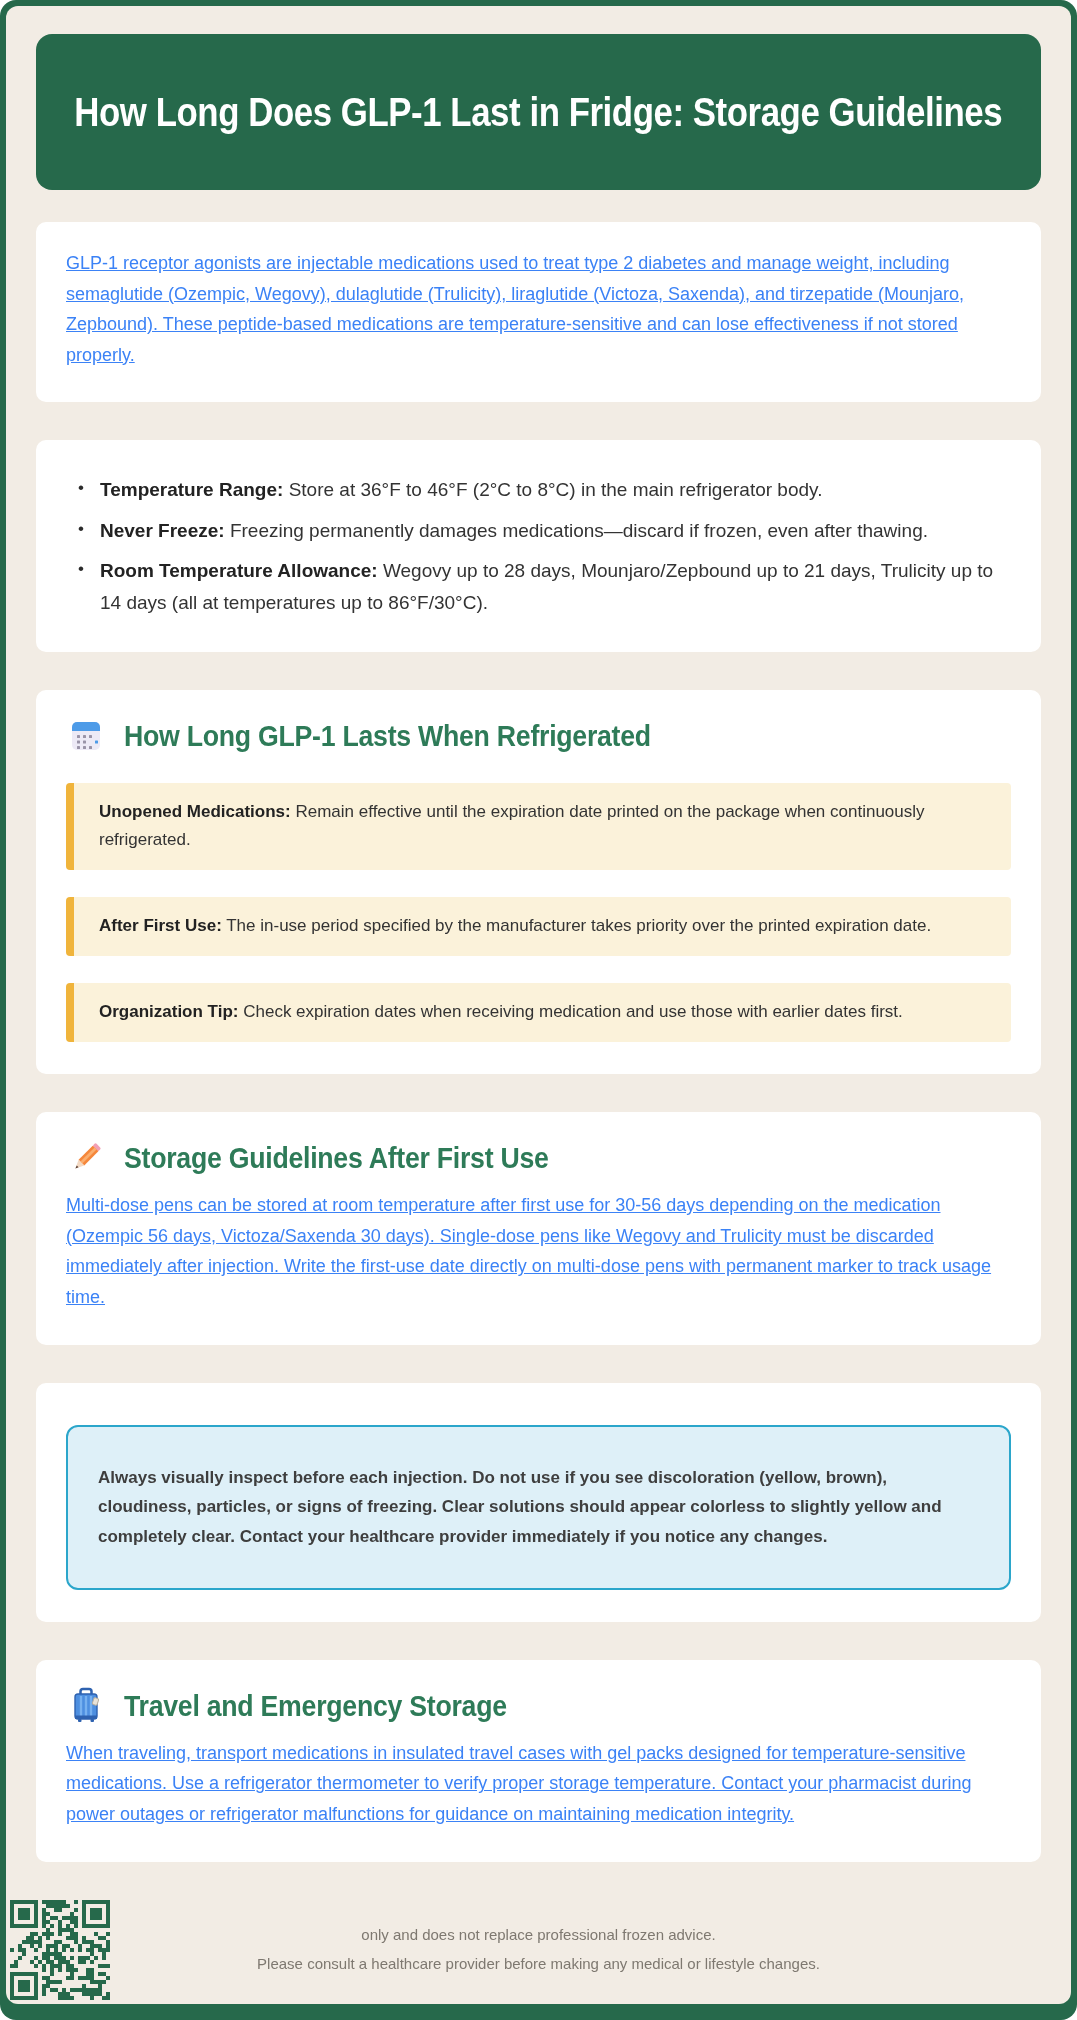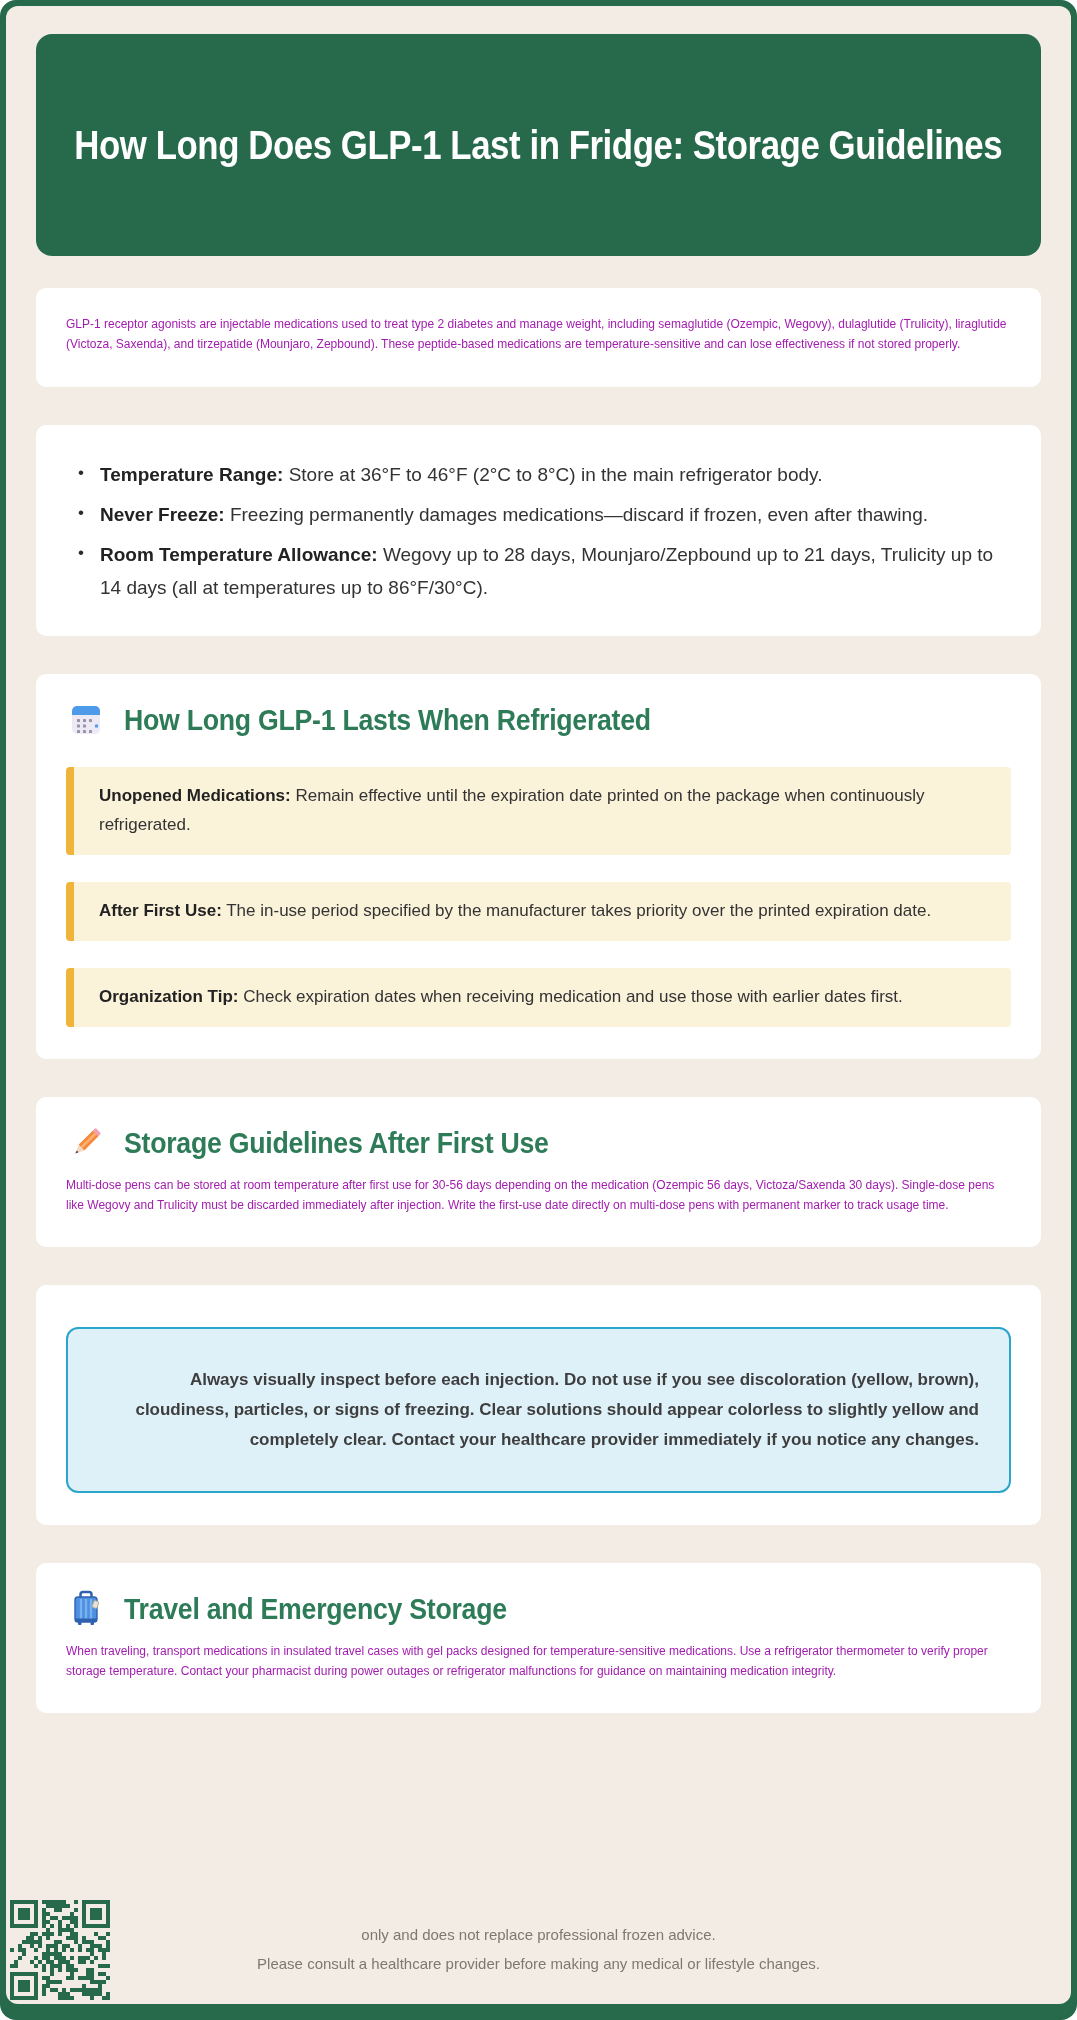--- a/index.html
+++ b/index.html
@@ -11,58 +11,58 @@
   }
   .frame {
     position:absolute; inset:0; background:#26694B; border-radius:16px;
   }
   .page {
     position:absolute; left:6px; top:6px; right:6px; bottom:16px;
     background:#F2ECE4; border-radius:12px;
     padding:28px 30px 0 30px; overflow:hidden;
   }
   .header {
-    background:#26694B; border-radius:16px; height:222px;
+    background:#26694B; border-radius:16px; height:156px;
     display:flex; align-items:center; justify-content:center;
     margin-bottom:32px;
   }
   .header h1 {
     color:#FFFFFF; font-size:40px; font-weight:700; letter-spacing:-0.5px;
     white-space:nowrap; transform:scaleX(0.87);
   }
   .card {
     background:#FFFFFF; border-radius:10px;
     padding:26px 30px 32px 30px; margin-bottom:38px;
   }
   .card-head { display:flex; align-items:center; gap:18px; margin-bottom:12px; }
   .card-head .icn { width:40px; height:40px; flex:0 0 40px; }
   .card-head h2 {
     color:#2E7B58; font-size:30px; font-weight:700; letter-spacing:-0.3px;
     transform:scaleX(0.89); transform-origin:left center; white-space:nowrap;
   }
-  .body-text { font-size:12px; line-height:1.7; color:#a21caf; }
+  .body-text { font-size:18px; line-height:1.7; color:#3b82f6;text-decoration:underline; }
   .body-text b, .bullet b, .hl b { color:#222222; }
   ul.bullets { list-style:none; margin-top:4px; }
   ul.bullets li.bullet {
     position:relative; padding-left:34px;
     font-size:19px; line-height:1.7; color:#333333; margin-top:8px;
   }
   ul.bullets li.bullet::before {
     content:"•"; position:absolute; left:12px; top:0;
     color:#2b2b2b; font-size:17px;
   }
   .hl {
     background:#FBF2DA; border-left:8px solid #F0B43B; border-radius:4px;
     padding:15px 25px; margin-top:27px;
     font-size:17px; line-height:1.7; color:#333333;
   }
   .alert {
     background:#DEF0F8; border:2px solid #2BA6CB; border-radius:12px;
     padding:36px 30px; margin-top:16px;
-    font-size:17px; line-height:1.75; color:#3E3E3E; font-weight:700;text-align:right;
+    font-size:17px; line-height:1.75; color:#3E3E3E; font-weight:700;
   }
   .footer {
     position:absolute; left:0; right:0; bottom:0; height:125px;
   }
   .qr { position:absolute; left:4px; bottom:4px; width:100px; height:100px; }
   .disclaimer {
     position:absolute; left:0; right:0; bottom:26px;
     text-align:center; font-size:15px; line-height:1.95; color:#7E7870;
   }
   .disclaimer b { color:#6E6862; }

